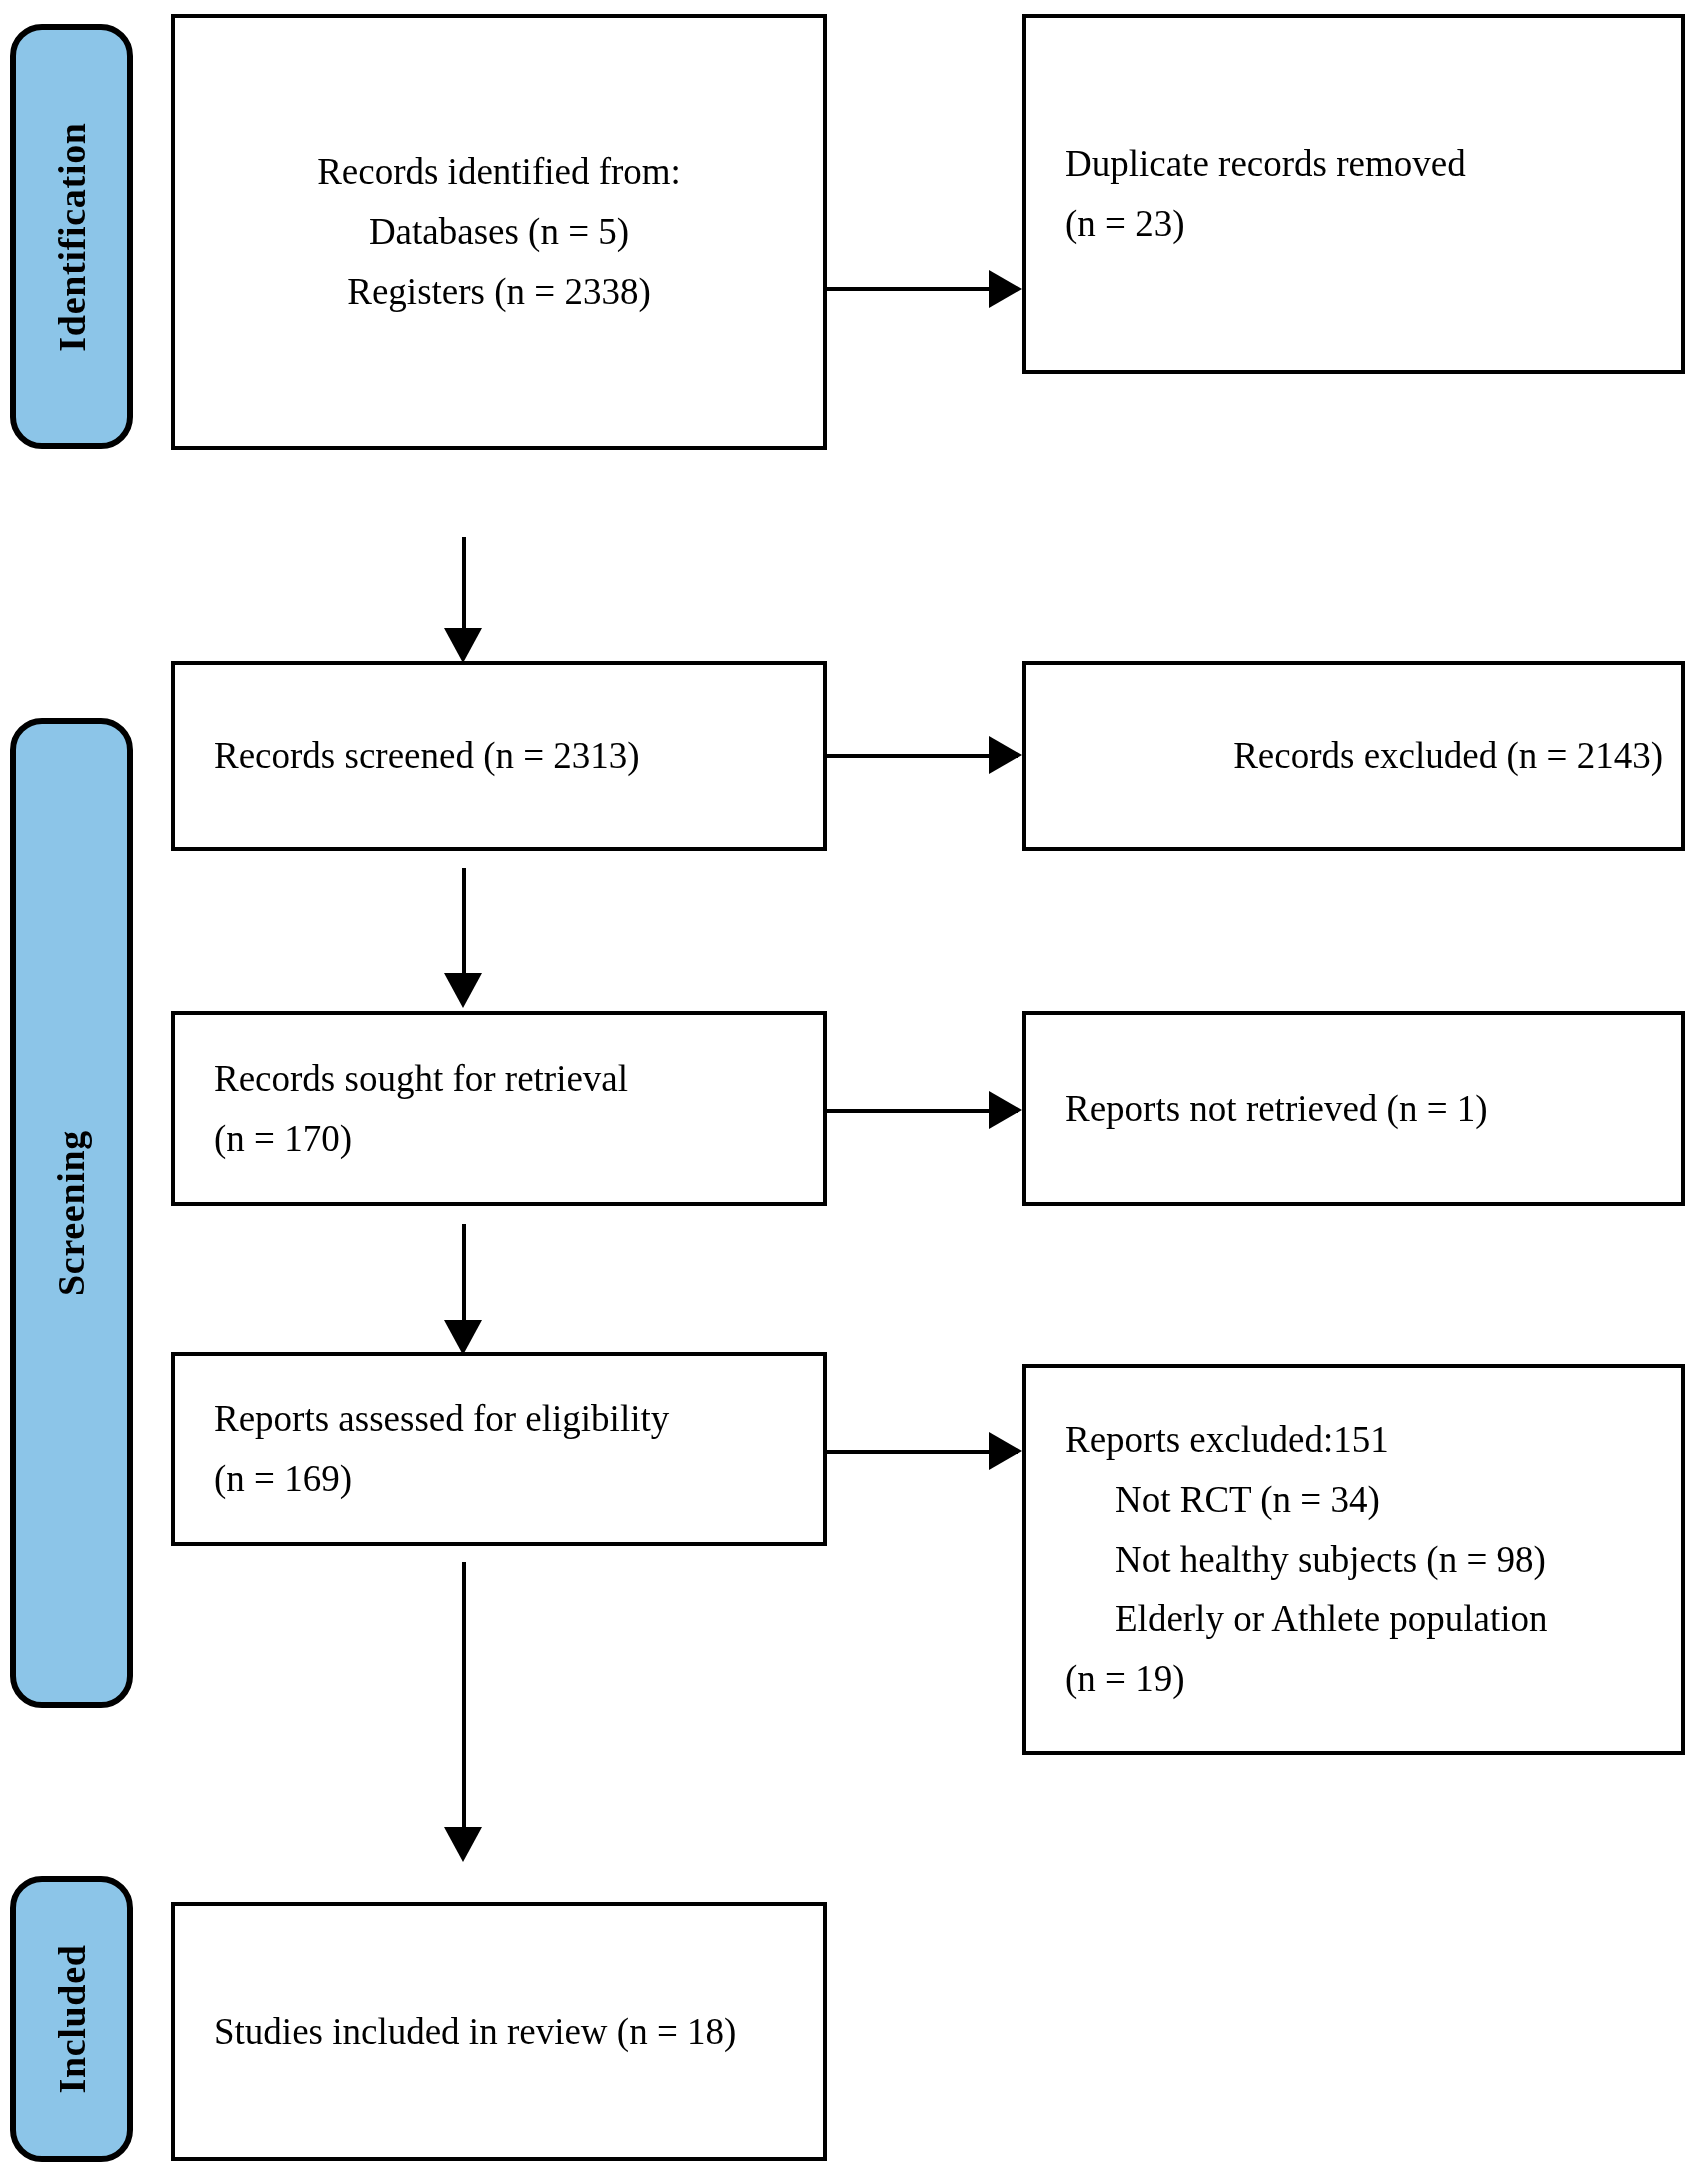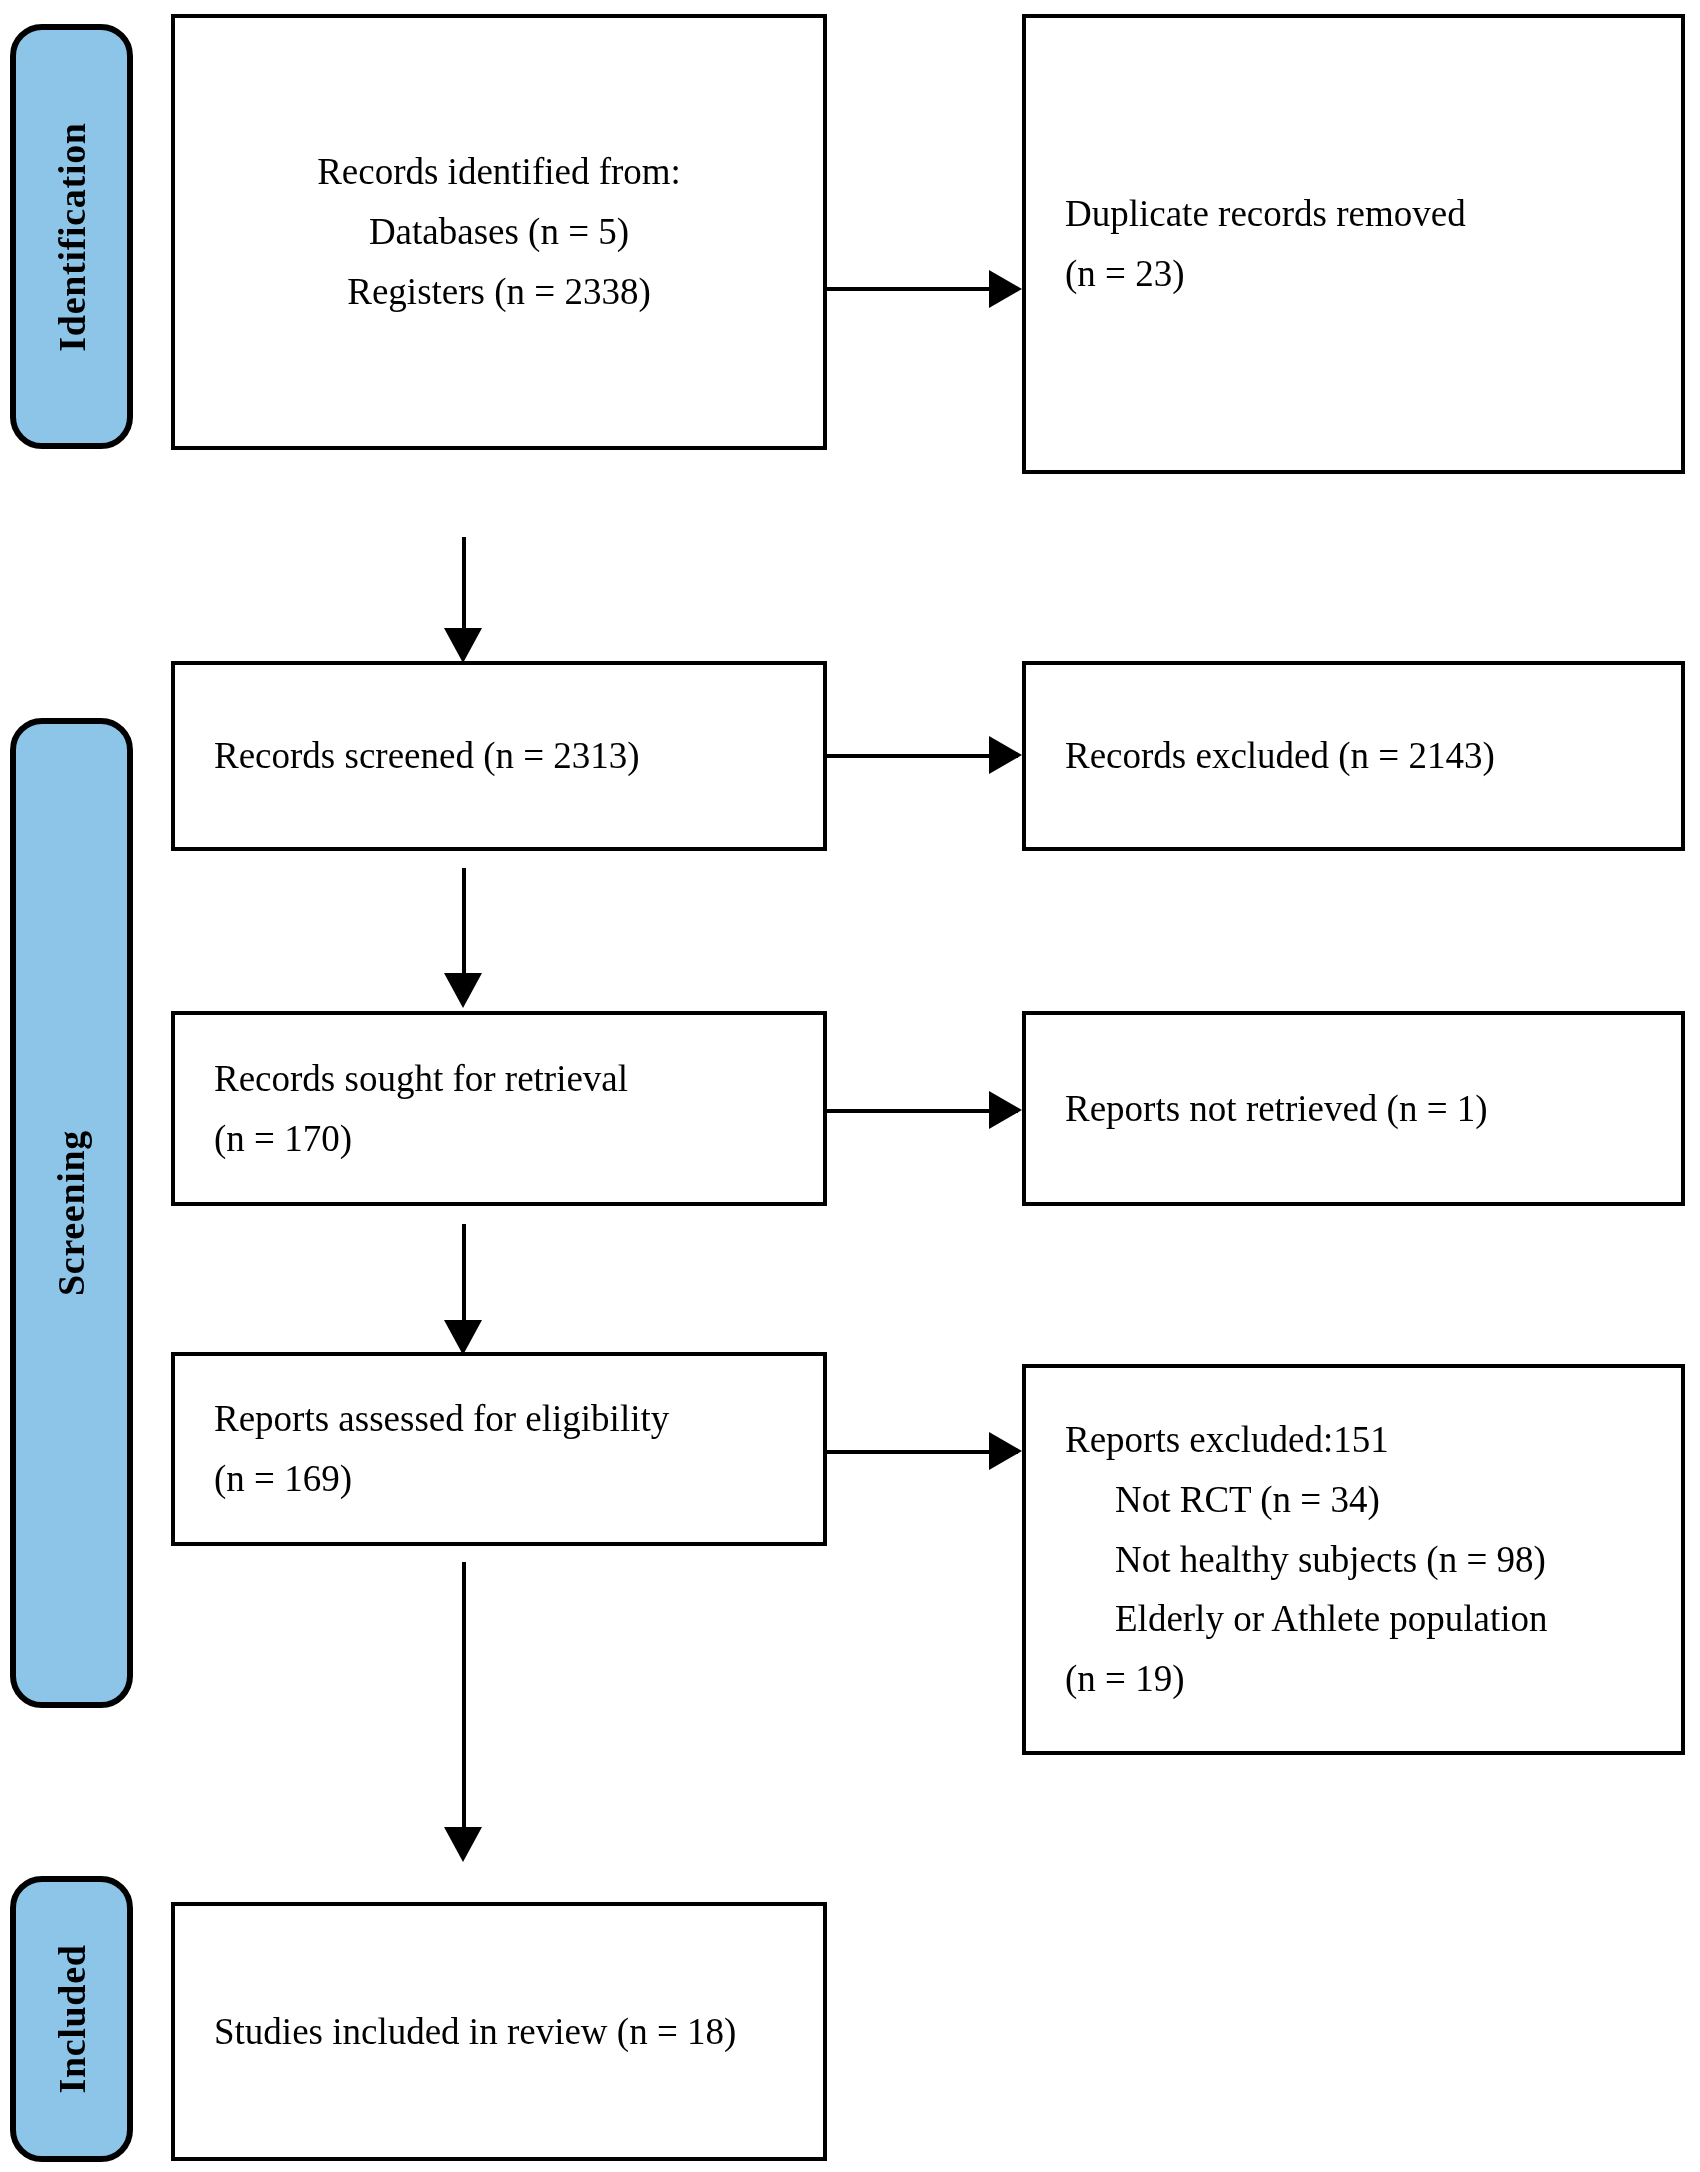--- a/index.html
+++ b/index.html
@@ -104,36 +104,36 @@
 
   <div class="flow-box centered" style="left:171px; top:14px; width:656px; height:436px;">
     <div class="line">Records identified from:</div>
     <div class="line">Databases (n = 5)</div>
     <div class="line">Registers (n = 2338)</div>
   </div>
 
   <div class="h-line" style="left:826px; top:287px; width:192px;"></div>
   <div class="arrow-right" style="left:989px; top:270px;"></div>
 
-  <div class="flow-box padded" style="left:1022px; top:14px; width:663px; height:460px;">
+  <div class="flow-box padded" style="left:1022px; top:14px; width:663px; height:360px;">
     <div class="line">Duplicate records removed</div>
     <div class="line">(n = 23)</div>
   </div>
 
   <div class="v-line" style="left:462px; top:537px; height:105px;"></div>
   <div class="arrow-down" style="left:444px; top:628px;"></div>
 
   <div class="flow-box padded" style="left:171px; top:661px; width:656px; height:190px;">
     <div class="line">Records screened (n = 2313)</div>
   </div>
 
   <div class="h-line" style="left:826px; top:754px; width:192px;"></div>
   <div class="arrow-right" style="left:989px; top:736px;"></div>
 
-  <div class="flow-box padded" style="left:1022px; top:661px; width:663px; height:190px;">
+  <div class="flow-box padded" style="left:1022px; top:661px; width:663px; height:190px;text-align:right;">
     <div class="line">Records excluded (n = 2143)</div>
   </div>
 
   <div class="v-line" style="left:462px; top:868px; height:119px;"></div>
   <div class="arrow-down" style="left:444px; top:973px;"></div>
 
   <div class="flow-box padded" style="left:171px; top:1011px; width:656px; height:195px;">
     <div class="line">Records sought for retrieval</div>
     <div class="line">(n = 170)</div>
   </div>

